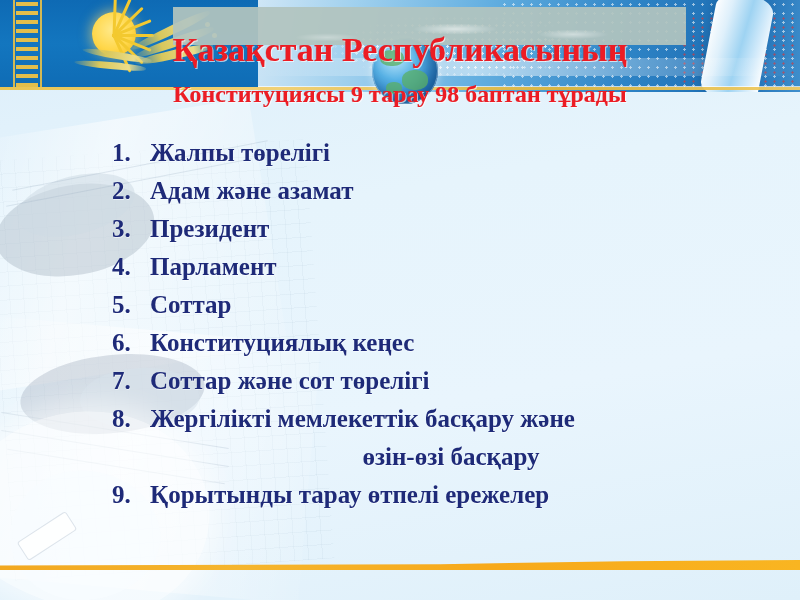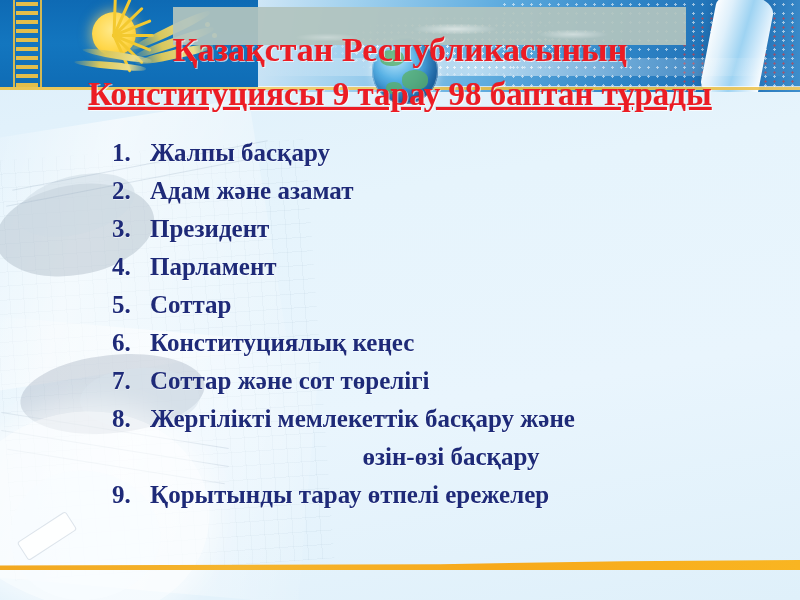--- a/index.html
+++ b/index.html
@@ -224,21 +224,21 @@
     color:#ec1c24;
     font-family: "Liberation Serif", "DejaVu Serif", serif;
     font-weight:bold;
     font-size:34px;
     line-height:44px;
     letter-spacing:0px;
     text-shadow: 1px 1px 0 rgba(255,255,255,0.65), -0.5px -0.5px 0 rgba(140,0,0,0.25);
     white-space:nowrap;
   }
   #title .tline { display:block; }
-  #title .tline2 { font-size:33px;text-decoration:underline; }
+  #title .tline2 { font-size:24px; }
 
   
   #chapter-list {
     position:absolute; left:112px; top:134px; width:640px;
     list-style:none;
   }
   .chapter-item {
     display:flex;
     align-items:flex-start;
     color:#1e2a78;
@@ -352,21 +352,21 @@
 
   <h1 id="title">
     <span class="tline tline1">Қазақстан Республикасының</span>
     <span class="tline tline2">Конституциясы 9 тарау 98 баптан тұрады</span>
   </h1>
 
   <ol id="chapter-list">
 
     <li class="chapter-item">
       <span class="ch-num">1.</span>
-      <span class="ch-text">Жалпы басқару</span>
+      <span class="ch-text">Жалпы төрелігі</span>
     </li>
 
     <li class="chapter-item">
       <span class="ch-num">2.</span>
       <span class="ch-text">Адам және азамат</span>
     </li>
 
     <li class="chapter-item">
       <span class="ch-num">3.</span>
       <span class="ch-text">Президент</span>

